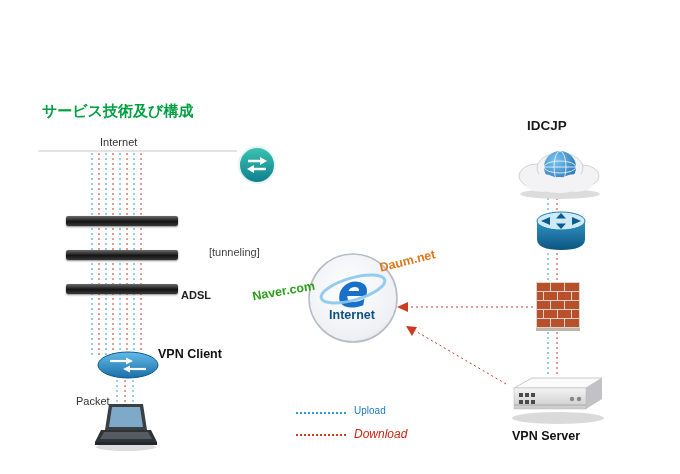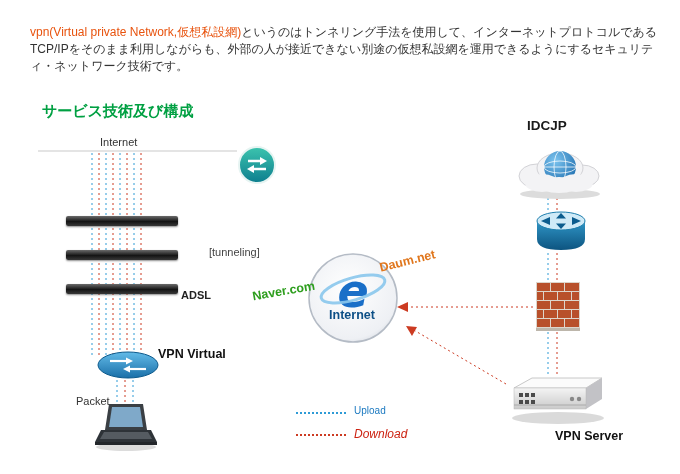--- a/index.html
+++ b/index.html
@@ -21,21 +21,21 @@
           color:#fff;font-size:15px;font-weight:bold;text-align:center;line-height:33px;padding-left:26px;box-sizing:border-box;}
   .swap{position:absolute;left:237px;top:145px;width:40px;height:40px;}
 
   
   .lbl-internet-left{left:100px;top:136px;font-size:11px;color:#333;}
   .lbl-tunneling-bracket{left:209px;top:246px;font-size:11px;color:#444;}
   .lbl-adsl{left:181px;top:289px;font-size:11px;font-weight:bold;color:#222;}
   .lbl-vpn-client{left:158px;top:347px;font-size:12.5px;font-weight:bold;color:#111;}
   .lbl-packet{left:76px;top:395px;font-size:11px;color:#333;}
   .lbl-idcjp{left:527px;top:118px;font-size:13.5px;font-weight:bold;color:#1a1a1a;text-align:right;}
-  .lbl-vpn-server{left:555px;top:429px;font-size:12.5px;font-weight:bold;color:#111;}
+  .lbl-vpn-server{left:512px;top:429px;font-size:12.5px;font-weight:bold;color:#111;}
   .lbl-internet-hub{left:313px;top:308px;width:78px;text-align:center;font-size:12.5px;font-weight:bold;color:#0d4f86;}
   .lbl-naver{left:252px;top:284px;font-size:12.5px;font-weight:bold;color:#2e9e1e;transform:rotate(-10deg);}
   .lbl-daum{left:379px;top:254px;font-size:12.5px;font-weight:bold;color:#e0761c;transform:rotate(-14deg);}
 
   
   .bar{position:absolute;left:66px;width:112px;height:10px;border-radius:2px;
        background:linear-gradient(180deg,#6a6a6a 0%,#151515 55%,#383838 100%);
        box-shadow:0 1px 2px rgba(0,0,0,.45);}
   .bar1{top:216px;} .bar2{top:250px;} .bar3{top:284px;}
 
@@ -55,21 +55,20 @@
   .legend-upload-label{left:354px;top:405px;font-size:10px;color:#1b79c0;text-align:right;}
   .legend-download-label{left:354px;top:427px;font-size:12px;color:#cc2211;font-style:italic;}
 
   svg{display:block;}
 </style>
 </head>
 <body>
 
 <div class="page">
 
-  <p class="intro"><span class="hl">vpn(Virtual private Network,仮想私設網)</span><span>というのはトンネリング手法を使用して、インターネットプロトコルであるTCP/IPをそのまま利用しながらも、外部の人が接近できない別途の仮想私設網を運用できるようにするセキュリティ・ネットワーク技術です。</span></p>
 
   <h2 class="section-title">サービス技術及び構成</h2>
 
   <svg class="abs" style="left:0;top:0;" width="680" height="474" viewBox="0 0 680 474">
 
     <line x1="38" y1="151" x2="237" y2="151" stroke="#c9c9c9" stroke-width="1"></line>
 
     <line x1="92" y1="153" x2="92" y2="356" stroke="#2e9bd6" stroke-width="1" stroke-dasharray="2 3"></line>
     <line x1="106" y1="153" x2="106" y2="356" stroke="#2e9bd6" stroke-width="1" stroke-dasharray="2 3"></line>
     <line x1="120" y1="153" x2="120" y2="356" stroke="#2e9bd6" stroke-width="1" stroke-dasharray="2 3"></line>
@@ -111,21 +110,21 @@
             <stop offset="1" stop-color="#1a6fa8"></stop>
         </linearGradient>
       </defs>
       <ellipse cx="32" cy="15" rx="30" ry="13" fill="url(#g-rl)" stroke="#0d5a8c" stroke-width="1"></ellipse>
       <path d="M14 11 h16" stroke="#fff" stroke-width="2.2"></path>
       <polygon points="30,7.5 30,14.5 37,11" fill="#fff"></polygon>
       <path d="M50 19 h-16" stroke="#fff" stroke-width="2.2"></path>
       <polygon points="34,15.5 34,22.5 27,19" fill="#fff"></polygon>
     </svg>
   </div>
-  <span class="lbl lbl-vpn-client">VPN Virtual</span>
+  <span class="lbl lbl-vpn-client">VPN Client</span>
   <span class="lbl lbl-packet">Packet</span>
 
   <div class="abs laptop">
     <svg width="64" height="50" viewBox="0 0 64 50">
       <ellipse cx="32" cy="45" rx="30" ry="4" fill="#dcdcdc"></ellipse>
       <polygon points="15,2 49,2 53,28 11,28" fill="#3a3f44"></polygon>
       <polygon points="18,5 46,5 49,25 15,25" fill="#7fa9c9"></polygon>
       <polygon points="7,28 57,28 63,40 1,40" fill="#2e3338"></polygon>
       <polygon points="10,30 54,30 58,37 6,37" fill="#555b61"></polygon>
       <rect x="1" y="40" width="62" height="3" fill="#23272b"></rect>

